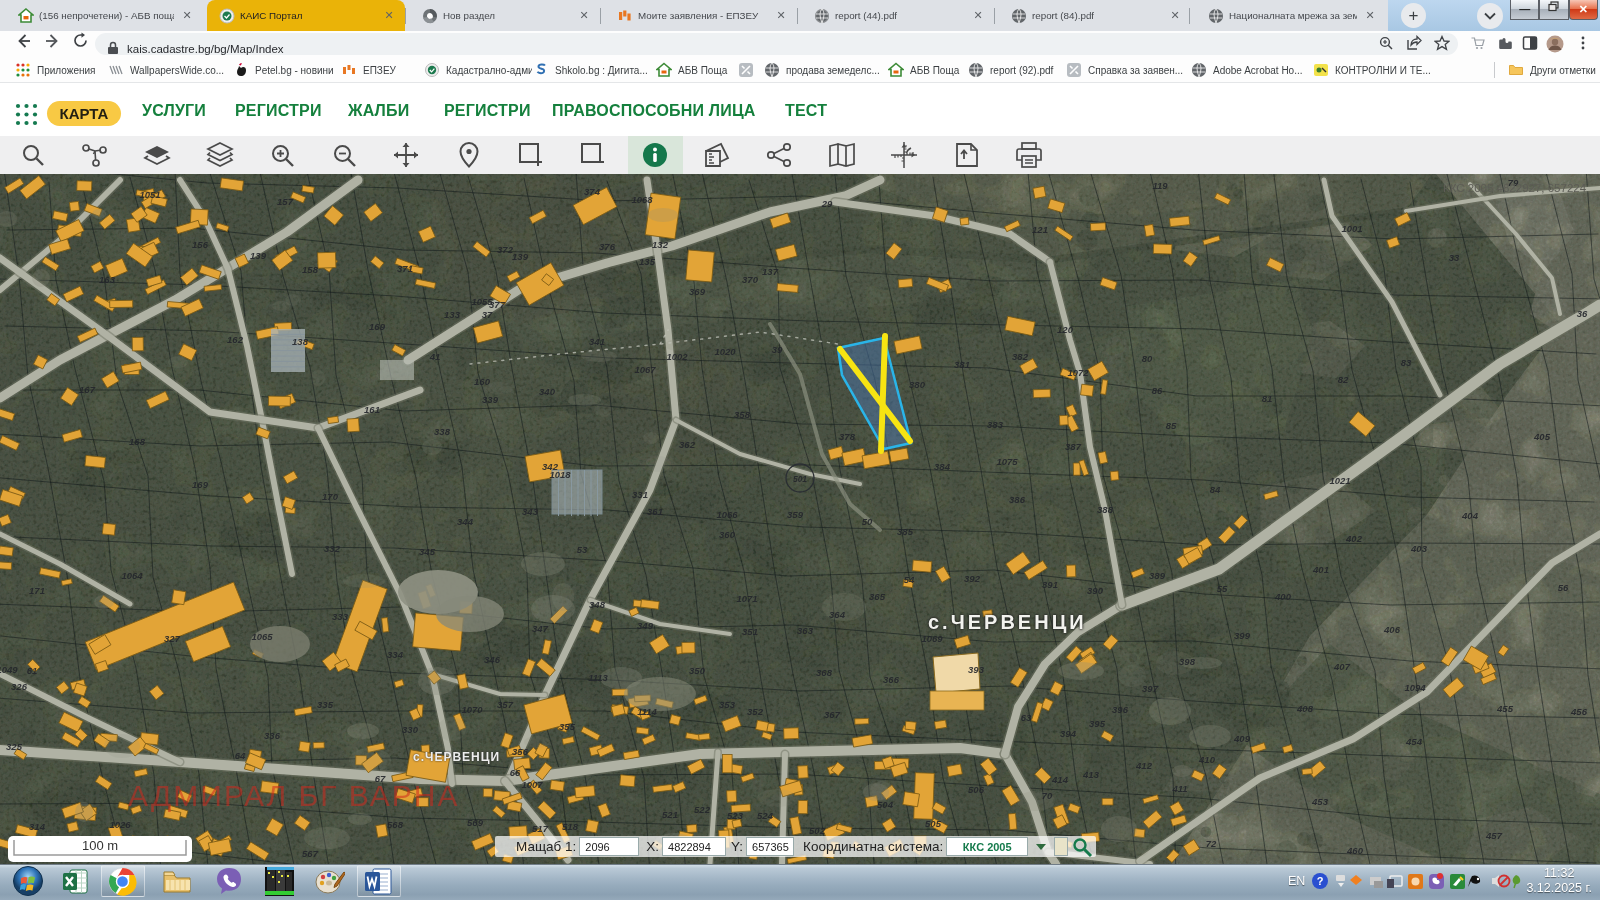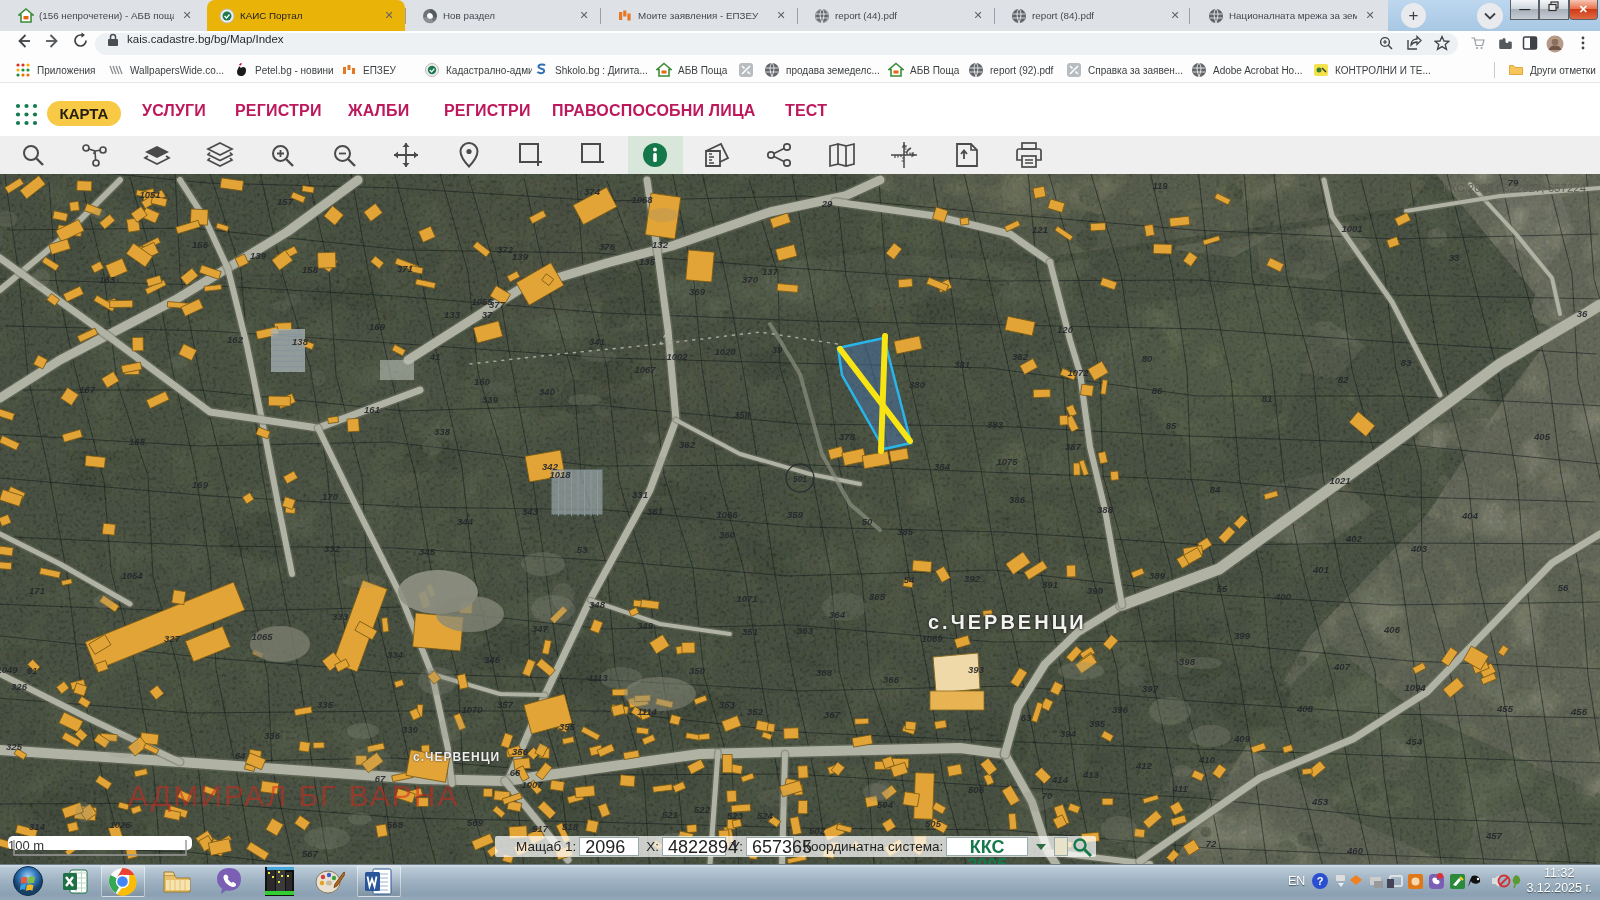--- a/index.html
+++ b/index.html
@@ -16,42 +16,42 @@
 
 #winbtns{position:absolute;right:2px;top:0;width:88px;height:20px;display:flex;z-index:5}
 .wb{flex:1;border:1px solid #5b5f66;border-top:none;background:linear-gradient(180deg,#f4f7fa 0%,#cfd6dd 45%,#a8b0ba 50%,#c6ccd4 100%);color:#222;font-size:10px;text-align:center;line-height:18px}
 .wb.close{background:linear-gradient(180deg,#f7c6b5 0%,#e8734f 45%,#cf3a17 50%,#e06a45 100%);color:#fff;border-radius:0 0 4px 4px}
 .wb b{font-weight:bold;font-size:11px}
 
 .circbtn{position:absolute;border-radius:50%;background:#e8eaed;color:#3c4043;display:flex;align-items:center;justify-content:center}
 
 #addrbar{position:absolute;left:0;top:31px;width:1600px;height:26px;background:#fdfdfd}
 #addrbar .nav{position:absolute;top:1px;font-size:16px;color:#3f4246}
-#urlpill{position:absolute;left:95px;top:2px;width:1363px;height:22px;border-radius:11px;background:#eef1f3;display:flex;align-items:flex-start;font-size:11.5px;color:#27292d}
+#urlpill{position:absolute;left:95px;top:2px;width:1363px;height:22px;border-radius:11px;background:#eef1f3;display:flex;align-items:flex-end;font-size:11.5px;color:#27292d}
 #addr-icons svg{position:absolute;top:4px}
 
 #bmbar{position:absolute;left:0;top:57px;width:1600px;height:26px;background:#fdfdfd;border-bottom:1px solid #e4e6e8}
 .bm{position:absolute;top:3px;height:20px;display:flex;align-items:center;font-size:10px;color:#3c4043;white-space:nowrap}
 .bm .bi{width:16px;height:16px;margin-right:6px;position:relative}
 
 #pnav{position:absolute;left:0;top:84px;width:1600px;height:52px;background:#fff}
-.pitem{position:absolute;top:18px;font-weight:bold;font-size:16px;color:#be185d;letter-spacing:.2px}
+.pitem{position:absolute;top:18px;font-weight:bold;font-size:16px;color:#15803d;letter-spacing:.2px}
 #karta{position:absolute;left:47px;top:17px;width:74px;height:25px;background:#f8c944;border-radius:13px;color:#231f12;font-weight:bold;font-size:15px;text-align:center;line-height:25px}
 #objpill{position:absolute;right:16px;top:9px;width:156px;height:37px;background:#f8cf4e;border-radius:19px}
 #objpill .txt{position:absolute;left:48px;top:9px;font-weight:bold;font-size:16px;color:#1a1a1a;font-family:"Liberation Serif",serif}
 
 #tools{position:absolute;left:0;top:136px;width:1600px;height:38px;background:#efeff0}
 .ticon{position:absolute;top:3px;width:34px;height:32px;display:flex;align-items:center;justify-content:center;color:#4a4a4a}
 #infohl{position:absolute;left:628px;top:0;width:55px;height:38px;background:#d9e6da}
 
 #map{position:absolute;left:0;top:174px;width:1600px;height:690px;background:#434c3c;overflow:hidden}
 
-#scalebar{position:absolute;left:8px;top:662px;width:184px;height:14px;background:#fff;border-radius:5px;font-size:13px;color:#333;text-align:left;line-height:19px}
+#scalebar{position:absolute;left:8px;top:662px;width:184px;height:26px;background:#fff;border-radius:5px;font-size:13px;color:#333;text-align:center;line-height:19px}
 #coordbar{position:absolute;left:495px;top:662px;height:21px;display:flex;align-items:center;background:rgba(255,255,255,.72);padding:0 3px;font-size:13.5px;color:#222;border-radius:2px}
-.cbox{background:#fff;border:1px solid #9aa;height:19px;line-height:18px;padding:0 5px;margin:0 3px;font-size:18px}
+.cbox{background:#fff;border:1px solid #9aa;height:19px;line-height:18px;padding:0 5px;margin:0 3px;font-size:11px}
 #wm{position:absolute;left:128px;top:605px;font-size:30px;font-weight:normal;color:rgba(205,40,30,.55);letter-spacing:2px}
 #maplabel1{position:absolute;left:928px;top:437px;font-size:20px;font-weight:bold;color:#f2f2ee;letter-spacing:3px;text-shadow:0 0 3px #222,0 0 2px #222}
 #maplabel2{position:absolute;left:413px;top:576px;font-size:12px;font-weight:bold;color:#eee;letter-spacing:1px;text-shadow:0 0 2px #222}
 #kkslbl{position:absolute;left:1443px;top:8px;font-size:11.5px;color:#5c5c55}
 
 #taskbar{position:absolute;left:0;top:864px;width:1600px;height:36px;background:linear-gradient(180deg,#3e4a55 0%,#cfdce5 4%,#b9c9d6 12%,#a3b6c6 40%,#96abbc 60%,#8ba0b2 85%,#95a9ba 100%)}
 .tbtn{position:absolute;top:1px;width:44px;height:32px;border:1px solid rgba(255,255,255,.45);border-radius:2px;background:linear-gradient(180deg,rgba(255,255,255,.35),rgba(255,255,255,.08) 50%,rgba(0,0,0,.08))}
 #clock{position:absolute;right:8px;top:2px;text-align:center;color:#fff;font-size:12.5px;line-height:15px;text-shadow:0 1px 1px rgba(0,0,0,.5)}
 </style></head>
 <body>

